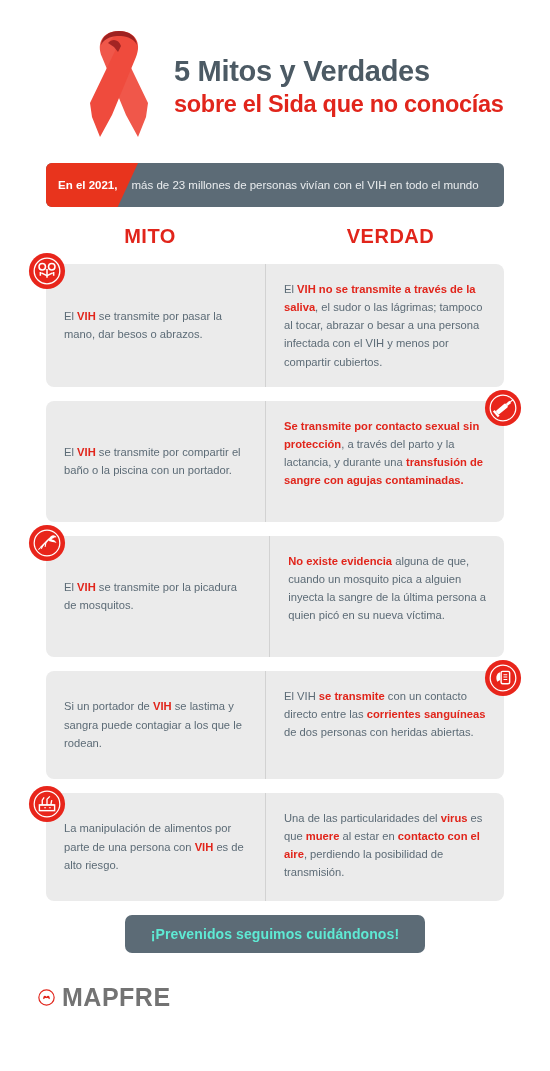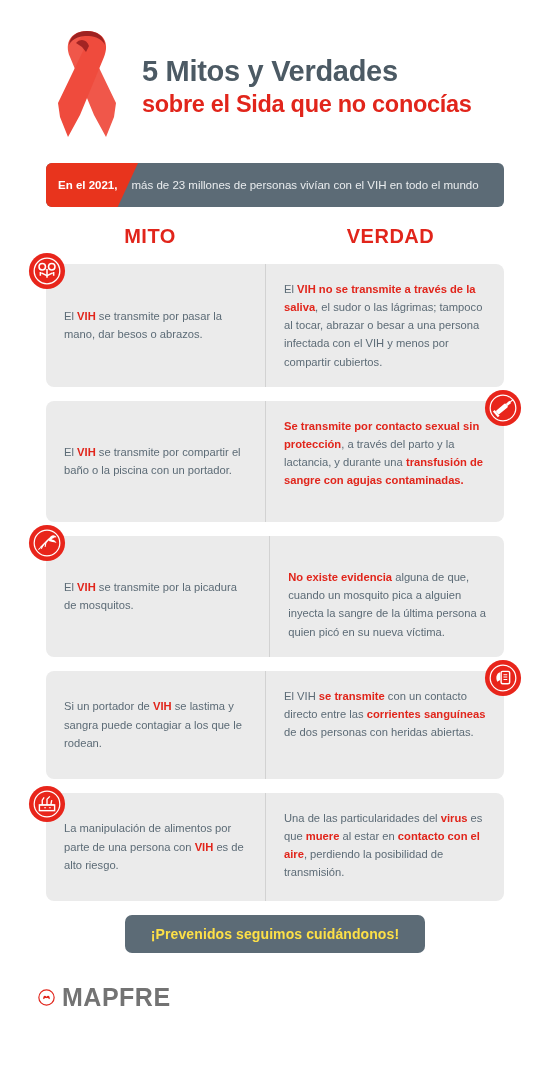--- a/index.html
+++ b/index.html
@@ -5,21 +5,21 @@
   * { box-sizing: border-box; margin: 0; padding: 0; }
   body {
     width: 550px; height: 1071px;
     background: #ffffff;
     font-family: "Liberation Sans", sans-serif;
     overflow: hidden;
     position: relative;
   }
 
   
-  .header { display: flex; align-items: center; padding: 22px 17px 0 46px; height: 145px; }
+  .header { display: flex; align-items: center; padding: 22px 17px 0 46px; height: 145px; margin-left: 32px; }
   .ribbon { width: 82px; height: 118px; flex: 0 0 82px; }
   .title-block { margin-left: 14px; padding-top: 6px; }
   .title-main {
     font-size: 29px; font-weight: bold; color: #4c5a64;
     letter-spacing: -0.3px; line-height: 1.08;
   }
   .title-sub {
     font-size: 23.5px; font-weight: bold; color: #e1251b;
     letter-spacing: -0.3px; line-height: 1.12; margin-top: 3px;
   }
@@ -72,39 +72,39 @@
   .cell p { width: 100%; }
 
   
   .row.r1 .card { min-height: 122px; }
   .row.r2 .card { min-height: 121px; }
   .row.r3 .card { min-height: 121px; }
   .row.r4 .card { min-height: 108px; }
   .row.r5 .card { min-height: 108px; }
   .row.r1 .cell.truth { align-items: flex-start; }
   .row.r2 .cell.truth { align-items: flex-start; }
-  .row.r3 .cell.truth { align-items: flex-end; margin-left: 8px; }
+  .row.r3 .cell.truth { align-items: flex-start; margin-left: 8px; }
 
   
   .badge {
     position: absolute; width: 38px; height: 38px; z-index: 5;
   }
   .badge.left  { left: -18px; }
   .badge.right { right: -18px; }
   .badge.r1 { top: -12px; }
   .badge.r2 { top: -12px; }
   .badge.r3 { top: -12px; }
   .badge.r4 { top: -12px; }
   .badge.r5 { top: -8px; }
   .badge svg { display: block; width: 100%; height: 100%; }
 
   
   .footer-btn-wrap { display: flex; justify-content: center; margin-top: 14px; }
   .footer-btn {
-    background: #5c6b76; color: #fde047; border: none;
+    background: #5c6b76; color: #5eead4; border: none;
     border-radius: 7px; padding: 11px 26px;
     font-family: "Liberation Sans", sans-serif;
     font-size: 14px; font-weight: bold; letter-spacing: 0.1px;
   }
   .brand { display: flex; align-items: center; margin: 30px 0 0 38px; }
   .brand-mark { width: 17px; height: 17px; flex: 0 0 17px; }
   .brand-name {
     font-size: 25px; font-weight: bold; color: #737373;
     letter-spacing: 0.5px; margin-left: 7px;
   }

